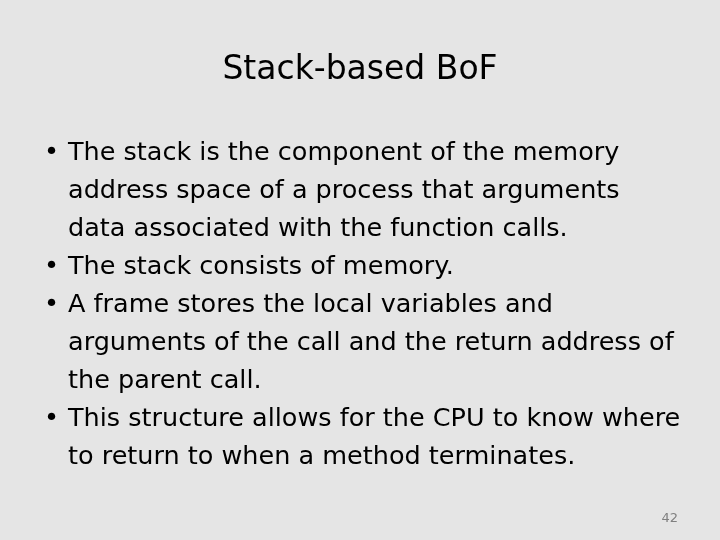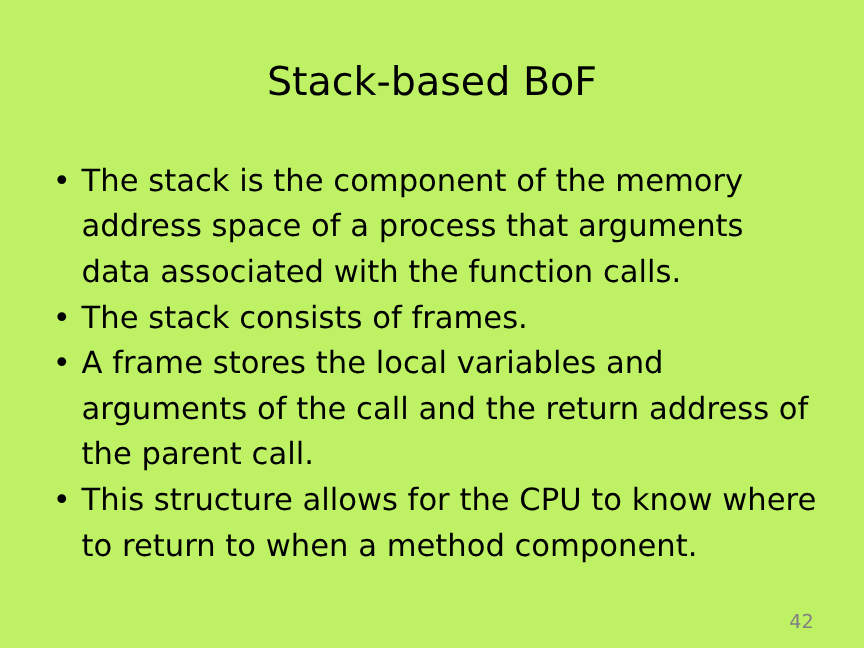--- a/index.html
+++ b/index.html
@@ -11,21 +11,21 @@
     height: 540px;
     background: #ffffff;
     font-family: "DejaVu Sans", sans-serif;
     overflow: hidden;
     position: relative;
   }
   .slide {
     position: relative;
     width: 720px;
     height: 540px;
-    background: #bef264;
+    background: #e5e5e5;
     box-sizing: border-box;
   }
   .slide-title {
     position: absolute;
     left: 0;
     top: 48px;
     width: 720px;
     text-align: center;
     font-size: 33px;
     line-height: 40px;
@@ -65,21 +65,21 @@
     color: #000000;
     text-align: left;
   }
   .bullet-text {
     display: block;
   }
   .page-number {
     position: absolute;
     right: 42px;
     bottom: 14px;
-    font-size: 16px;
+    font-size: 13px;
     line-height: 16px;
     color: #808080;
     text-align: center;
   }
 </style>
 </head>
 <body>
 
 <div class="slide">
 
@@ -88,31 +88,31 @@
   <div class="body-block">
     <ul class="bullet-list">
 
       <li class="bullet-item">
         <span class="bullet-marker">•</span>
         <span class="bullet-text">The stack is the component of the memory address space of a process that arguments data associated with the function calls.</span>
       </li>
 
       <li class="bullet-item">
         <span class="bullet-marker">•</span>
-        <span class="bullet-text">The stack consists of frames.</span>
+        <span class="bullet-text">The stack consists of memory.</span>
       </li>
 
       <li class="bullet-item">
         <span class="bullet-marker">•</span>
         <span class="bullet-text">A frame stores the local variables and arguments of the call and the return address of the parent call.</span>
       </li>
 
       <li class="bullet-item">
         <span class="bullet-marker">•</span>
-        <span class="bullet-text">This structure allows for the CPU to know where to return to when a method component.</span>
+        <span class="bullet-text">This structure allows for the CPU to know where to return to when a method terminates.</span>
       </li>
 
     </ul>
   </div>
 
   <div class="page-number">42</div>
 
 </div>
 
 </body></html>

